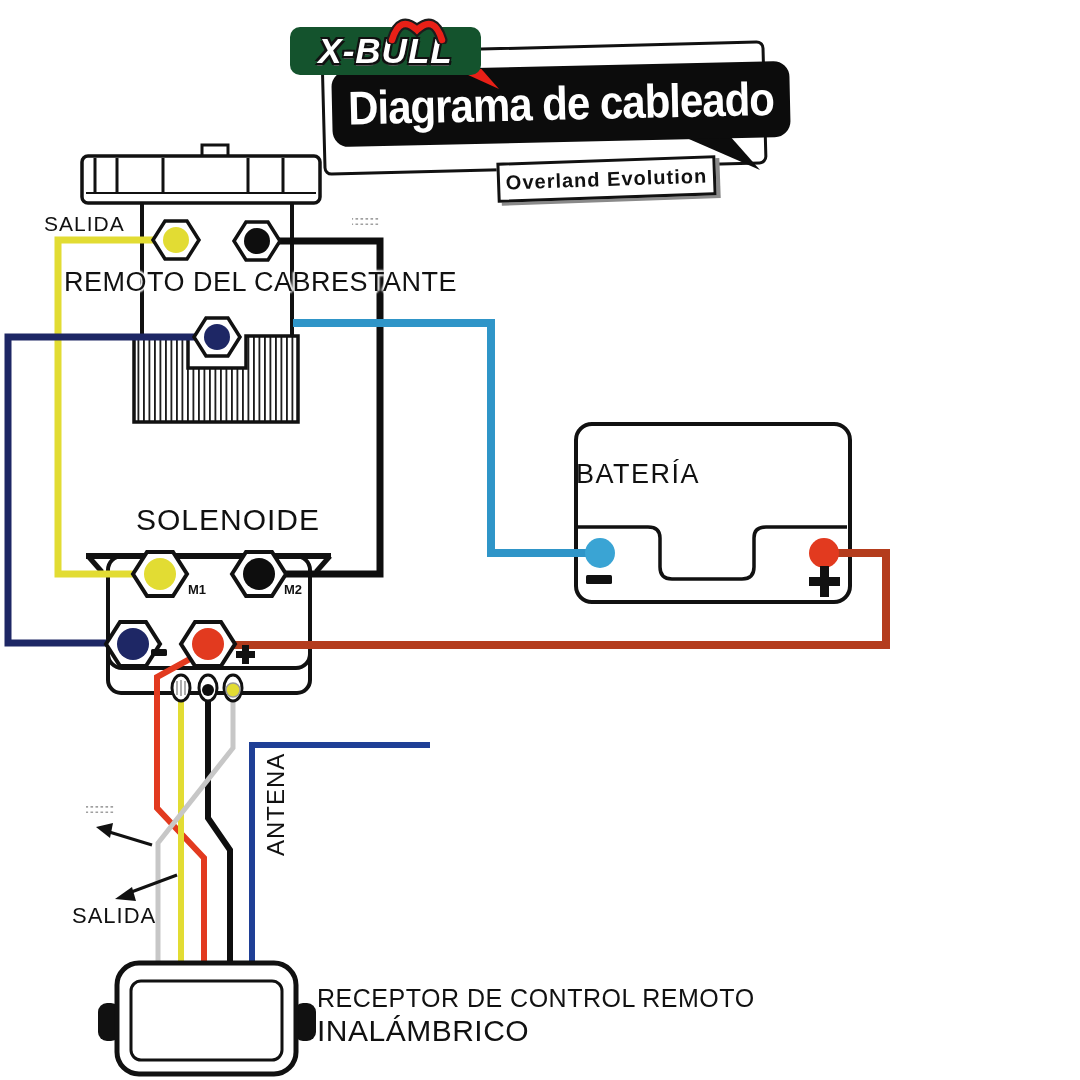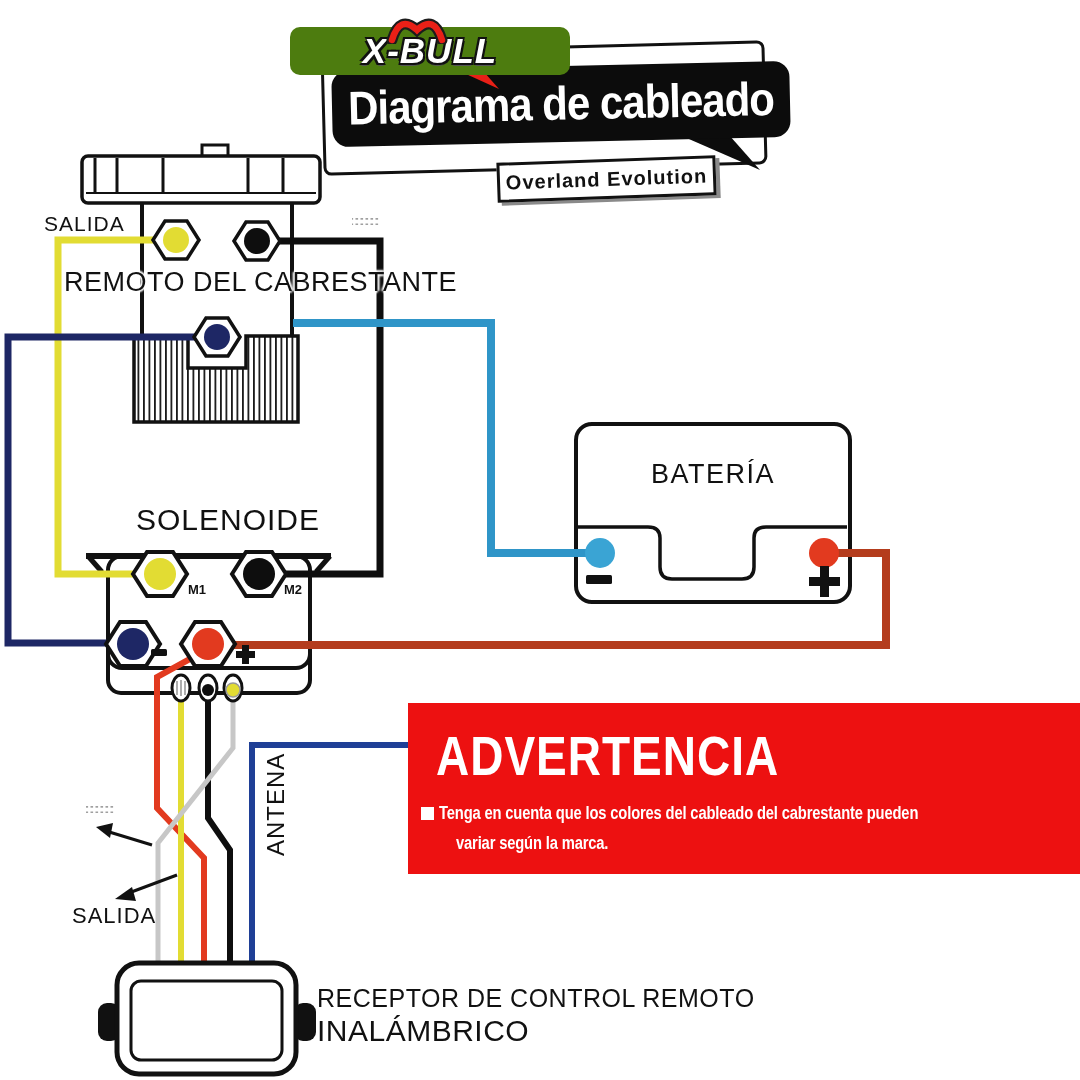--- a/index.html
+++ b/index.html
@@ -4,21 +4,21 @@
 <style>
   html,body{margin:0;padding:0;background:#fff;}
   .canvas{position:relative;width:1080px;height:1080px;background:#fff;overflow:hidden;
           font-family:"Liberation Sans", sans-serif;color:#111;}
   .canvas svg.diagram{position:absolute;left:0;top:0;z-index:1;}
   .label{position:absolute;z-index:5;white-space:nowrap;color:#111;}
   .halo{text-shadow:-2px 0 2px #fff,2px 0 2px #fff,0 -2px 2px #fff,0 2px 2px #fff;}
   .salida-top{left:44px;top:212px;font-size:21px;letter-spacing:1px;}
   .motor-label{left:64px;top:267px;font-size:27px;letter-spacing:.5px;}
   .solenoid-label{left:136px;top:503px;font-size:30px;letter-spacing:1px;}
-  .battery-label{left:576px;top:459px;width:274px;text-align:center;font-size:27px;letter-spacing:1.5px;}
+  .battery-label{left:576px;top:459px;width:274px;text-align:left;font-size:27px;letter-spacing:1.5px;}
   .antena-label{left:230px;top:800px;width:88px;height:24px;font-size:24px;letter-spacing:1px;
                 transform:rotate(-90deg);transform-origin:center;}
   .salida-bottom{left:72px;top:903px;font-size:22px;letter-spacing:1px;}
   .receiver-line1{left:317px;top:984px;font-size:25px;letter-spacing:.5px;}
   .receiver-line2{left:317px;top:1014px;font-size:30px;letter-spacing:.5px;}
 
   
   .adv-box{position:absolute;left:408px;top:703px;width:672px;height:171px;background:#ED1111;z-index:8;}
   .adv-title{position:absolute;left:28px;top:20px;font-size:46px;font-weight:bold;color:#fff;
              letter-spacing:1px;transform:scaleY(1.2);transform-origin:left top;white-space:nowrap;}
@@ -32,21 +32,21 @@
   .title-group{position:absolute;left:0;top:0;z-index:9;}
   .sheet{position:absolute;left:322px;top:46px;width:438px;height:118px;background:#fff;
          border:3px solid #111;border-radius:8px;transform:rotate(-1.5deg);}
   .bubble{position:absolute;left:332px;top:66px;width:458px;height:76px;background:#0c0c0c;
           border-radius:16px;transform:rotate(-1.3deg);}
   .bubble-text{width:100%;height:100%;display:flex;align-items:center;justify-content:center;
                color:#fff;font-weight:bold;font-size:42px;letter-spacing:-1px;transform:scaleY(1.12);
                white-space:nowrap;}
   .bubble-tail{position:absolute;left:686px;top:124px;width:74px;height:46px;background:#0c0c0c;
                clip-path:polygon(0% 30%,100% 100%,45% 0%);}
-  .brand-box{position:absolute;left:290px;top:27px;width:280px;height:48px;background:#4d7c0f;
+  .brand-box{position:absolute;left:290px;top:27px;width:191px;height:48px;background:#14532d;
              border-radius:10px;display:flex;align-items:center;justify-content:center;}
   .brand-tail{position:absolute;left:455px;top:69px;width:44px;height:20px;background:#E92017;
               clip-path:polygon(0 0,100% 100%,60% 0);}
   .brand-text{color:#fff;font-style:italic;font-weight:bold;font-size:35px;letter-spacing:1px;
               text-shadow:-2px -2px 0 #111,2px -2px 0 #111,-2px 2px 0 #111,2px 2px 0 #111,0 3px 0 #555;}
   .horns{position:absolute;left:384px;top:12px;}
   .badge{position:absolute;left:497px;top:159px;width:213px;height:34px;background:#fff;
          border:3px solid #111;transform:rotate(-2deg);box-shadow:4px 3px 0 #8a8a8a;
          display:flex;align-items:center;justify-content:center;font-weight:bold;font-size:20px;
          letter-spacing:1px;color:#111;}
@@ -168,26 +168,20 @@
 
   <div class="label salida-top">SALIDA</div>
   <div class="label motor-label halo">REMOTO DEL CABRESTANTE</div>
   <div class="label solenoid-label halo">SOLENOIDE</div>
   <div class="label battery-label">BATERÍA</div>
   <div class="label antena-label">ANTENA</div>
   <div class="label salida-bottom">SALIDA</div>
   <div class="label receiver-line2">INALÁMBRICO</div>
   <div class="label receiver-line1">RECEPTOR DE CONTROL REMOTO</div>
 
-  <div class="adv-box">
-    <div class="adv-title">ADVERTENCIA</div>
-    <div class="adv-bullet"></div>
-    <div class="adv-line1">Tenga en cuenta que los colores del cableado del cabrestante pueden</div>
-    <div class="adv-line2">variar según la marca.</div>
-  </div>
 
   <div class="title-group">
     <div class="sheet"></div>
     <div class="bubble-tail"></div>
     <div class="bubble">
       <div class="bubble-text">Diagrama de cableado</div>
     </div>
     <div class="brand-tail"></div>
     <div class="brand-box">
       <span class="brand-text">X-BULL</span>

